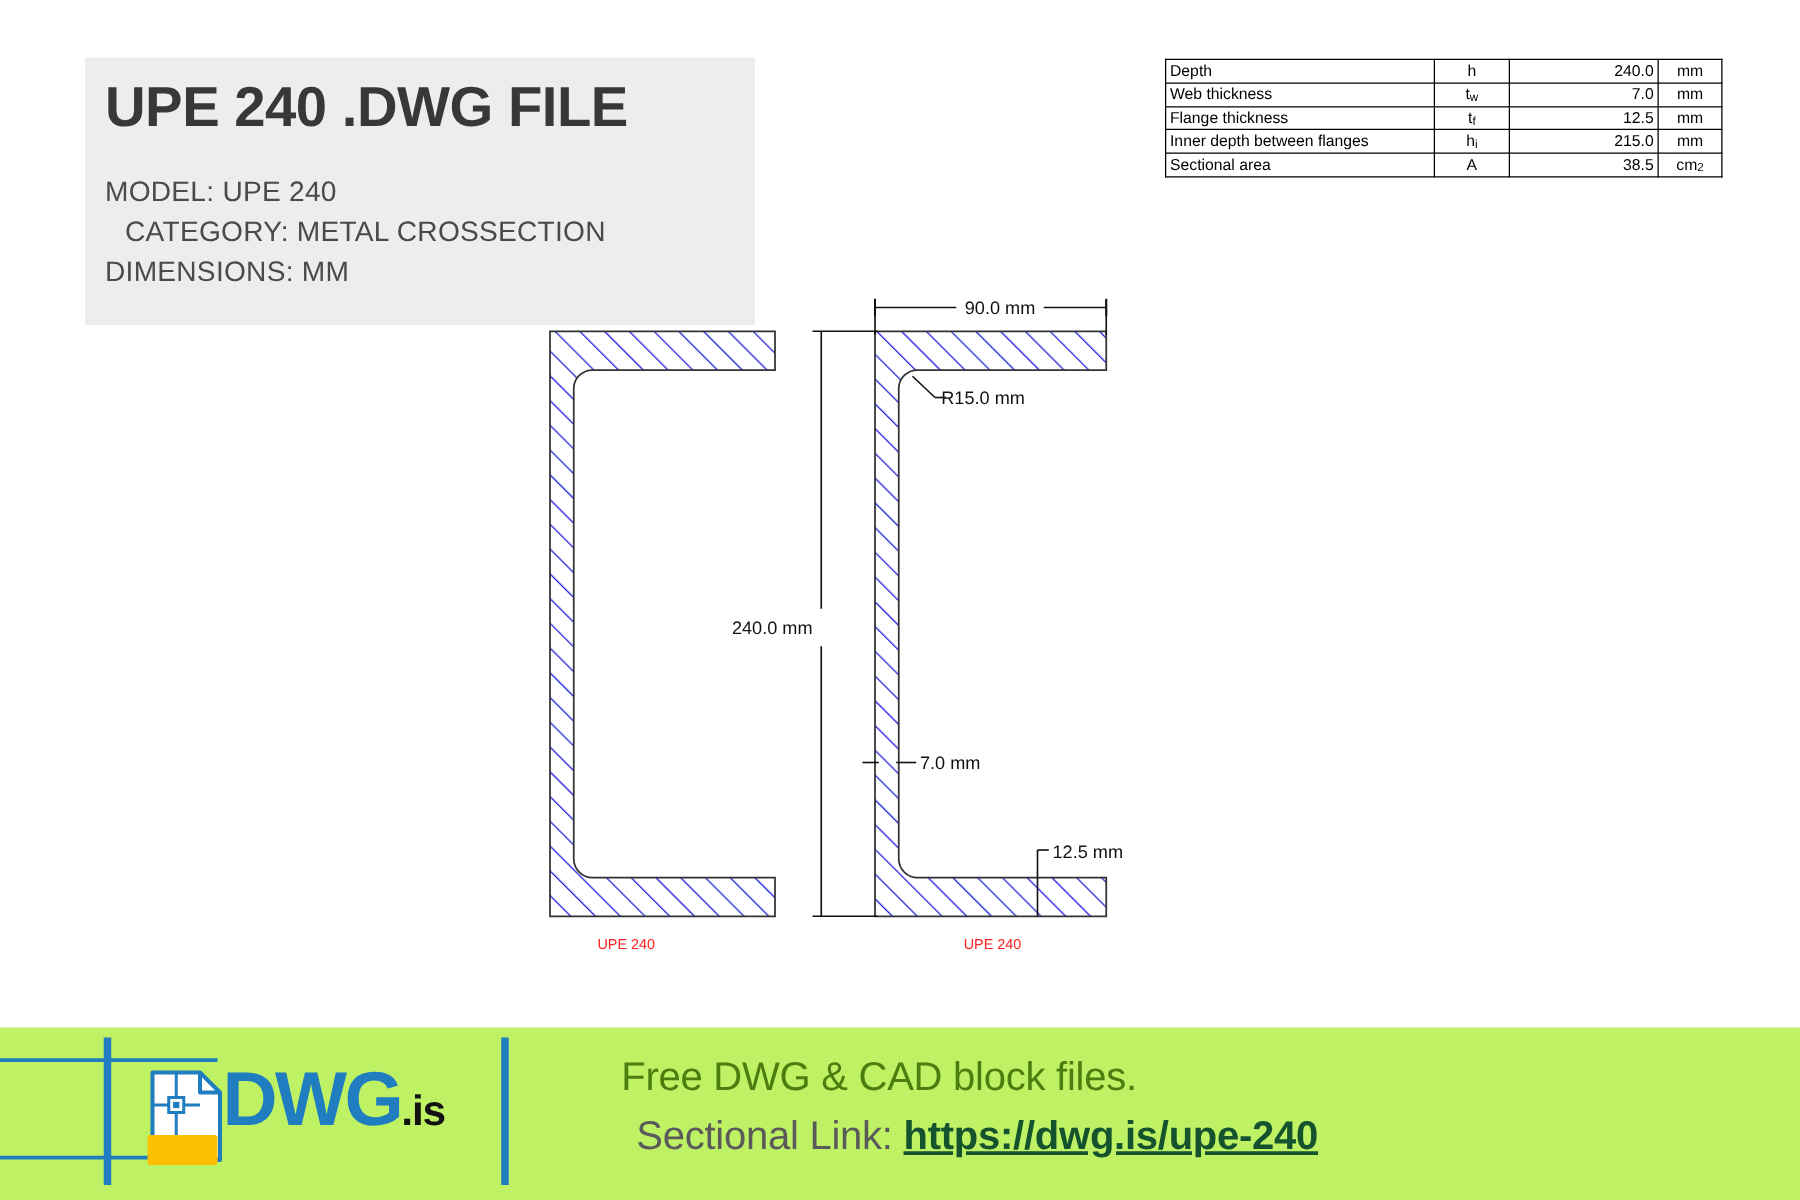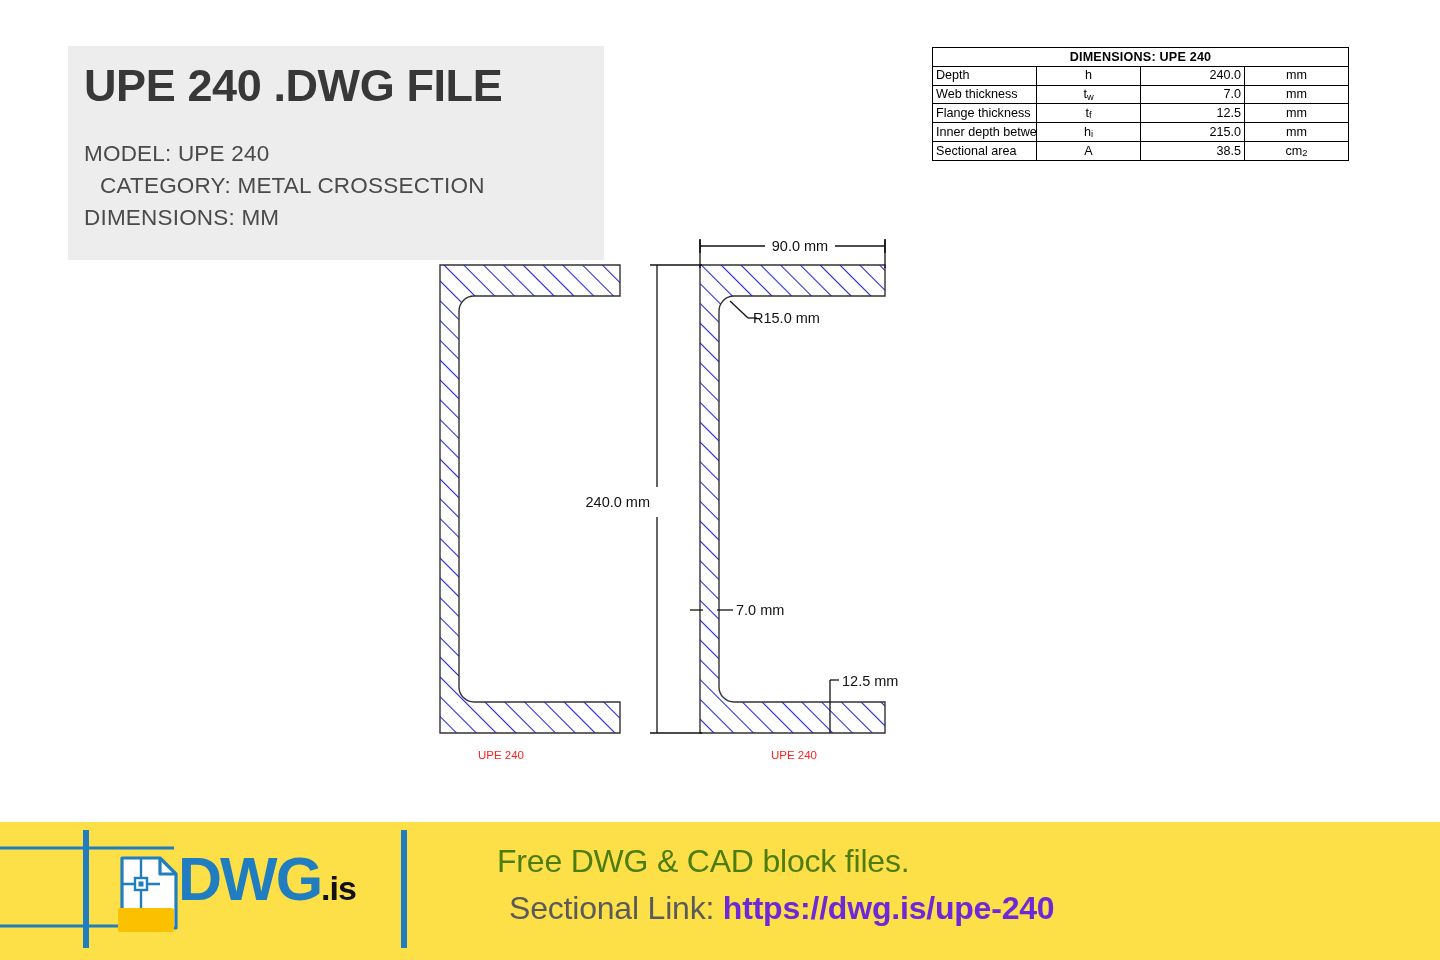--- a/index.html
+++ b/index.html
@@ -100,21 +100,21 @@
     text-anchor: middle;
   }
 
   
   #footer {
     position: absolute;
     left: 0;
     top: 822px;
     width: 1440px;
     height: 138px;
-    background: #fde047;
+    background: #bef264;
   }
   #logo-area { position: absolute; left: 0; top: 0; width: 470px; height: 138px; }
   #brand-dwg {
     position: absolute;
     left: 178px;
     top: 27px;
     font-size: 61px;
     font-weight: bold;
     color: #1f7dc0;
     letter-spacing: -2px;
@@ -137,38 +137,35 @@
   }
   #foot-line2 {
     position: absolute;
     left: 509px;
     top: 890px;
     font-size: 32px;
     color: #5a5a5a;
     letter-spacing: -0.2px;
     white-space: nowrap;
   }
-  #foot-url { font-weight: bold; color: #6d28d9; }
+  #foot-url { font-weight: bold; color: #14532d; text-decoration: underline; }
 </style>
 </head>
 <body>
 
 <div id="title-block">
   <div id="doc-title">UPE 240 .DWG FILE</div>
   <div class="meta-line" id="meta-model">MODEL:  UPE 240</div>
   <div class="meta-line" id="meta-category">CATEGORY:  METAL CROSSECTION</div>
   <div class="meta-line" id="meta-units">DIMENSIONS:  MM</div>
 </div>
 
 <div id="dim-table-wrap">
   <table class="dim-table">
     <tbody id="dim-table-body">
-      <tr>
-        <td class="tbl-title" colspan="4">DIMENSIONS: UPE 240</td>
-      </tr>
     <tr>
           <td class="c-label">Depth</td>
           <td class="c-sym"><span>h</span></td>
           <td class="c-val">240.0</td>
           <td class="c-unit"><span>mm</span></td>
         </tr>
         <tr>
           <td class="c-label">Web thickness</td>
           <td class="c-sym"><span>t</span><span class="sub">w</span></td>
           <td class="c-val">7.0</td>

